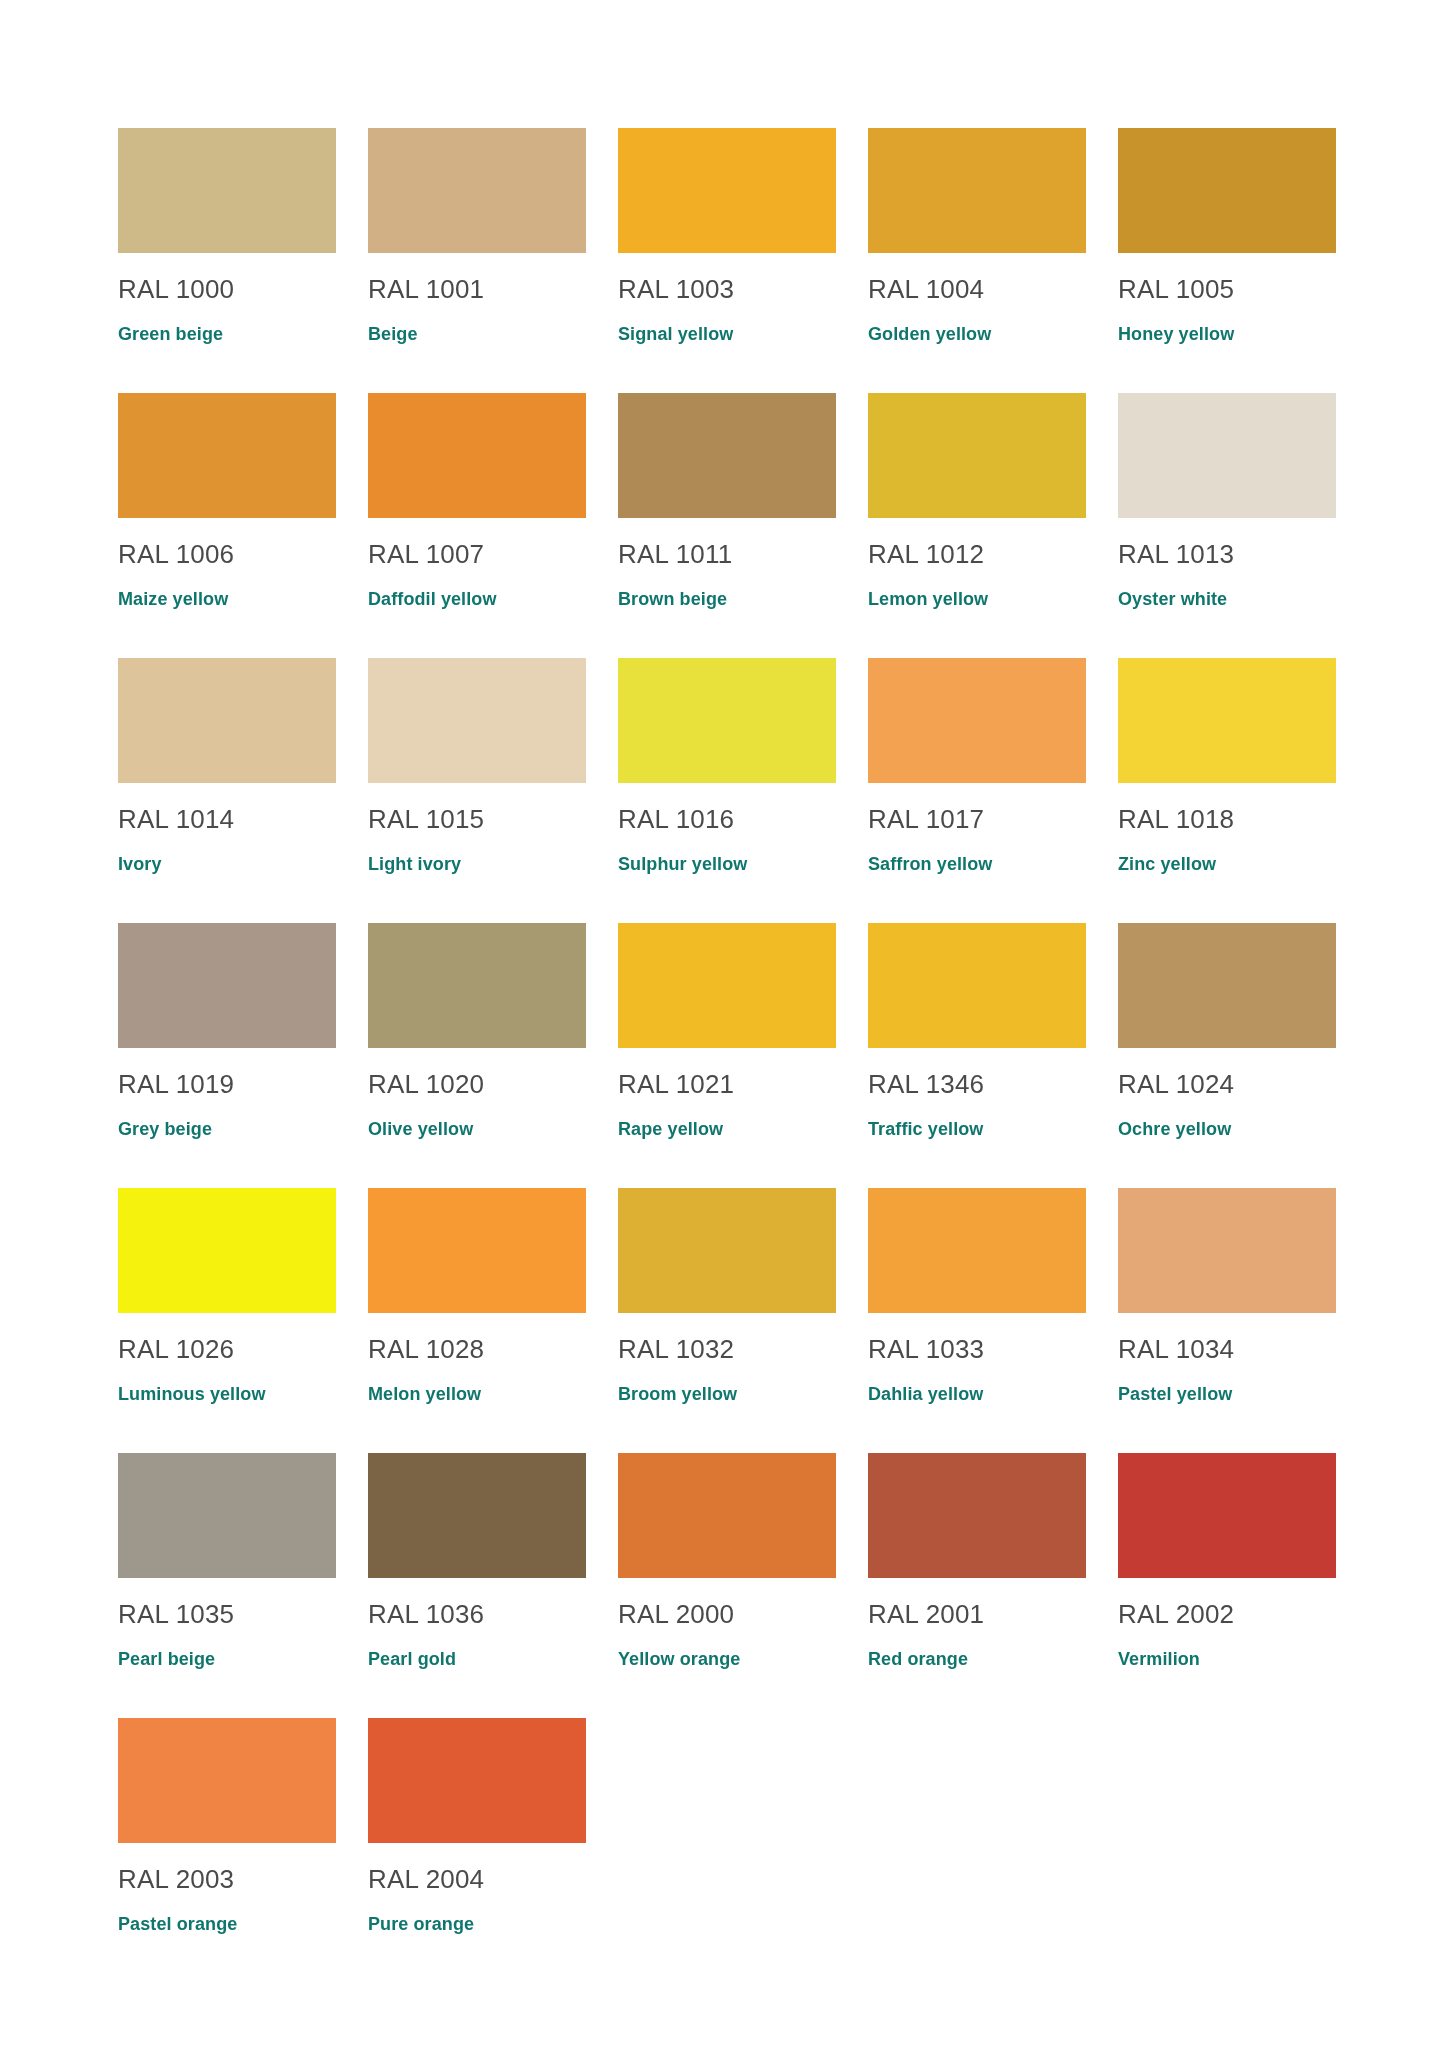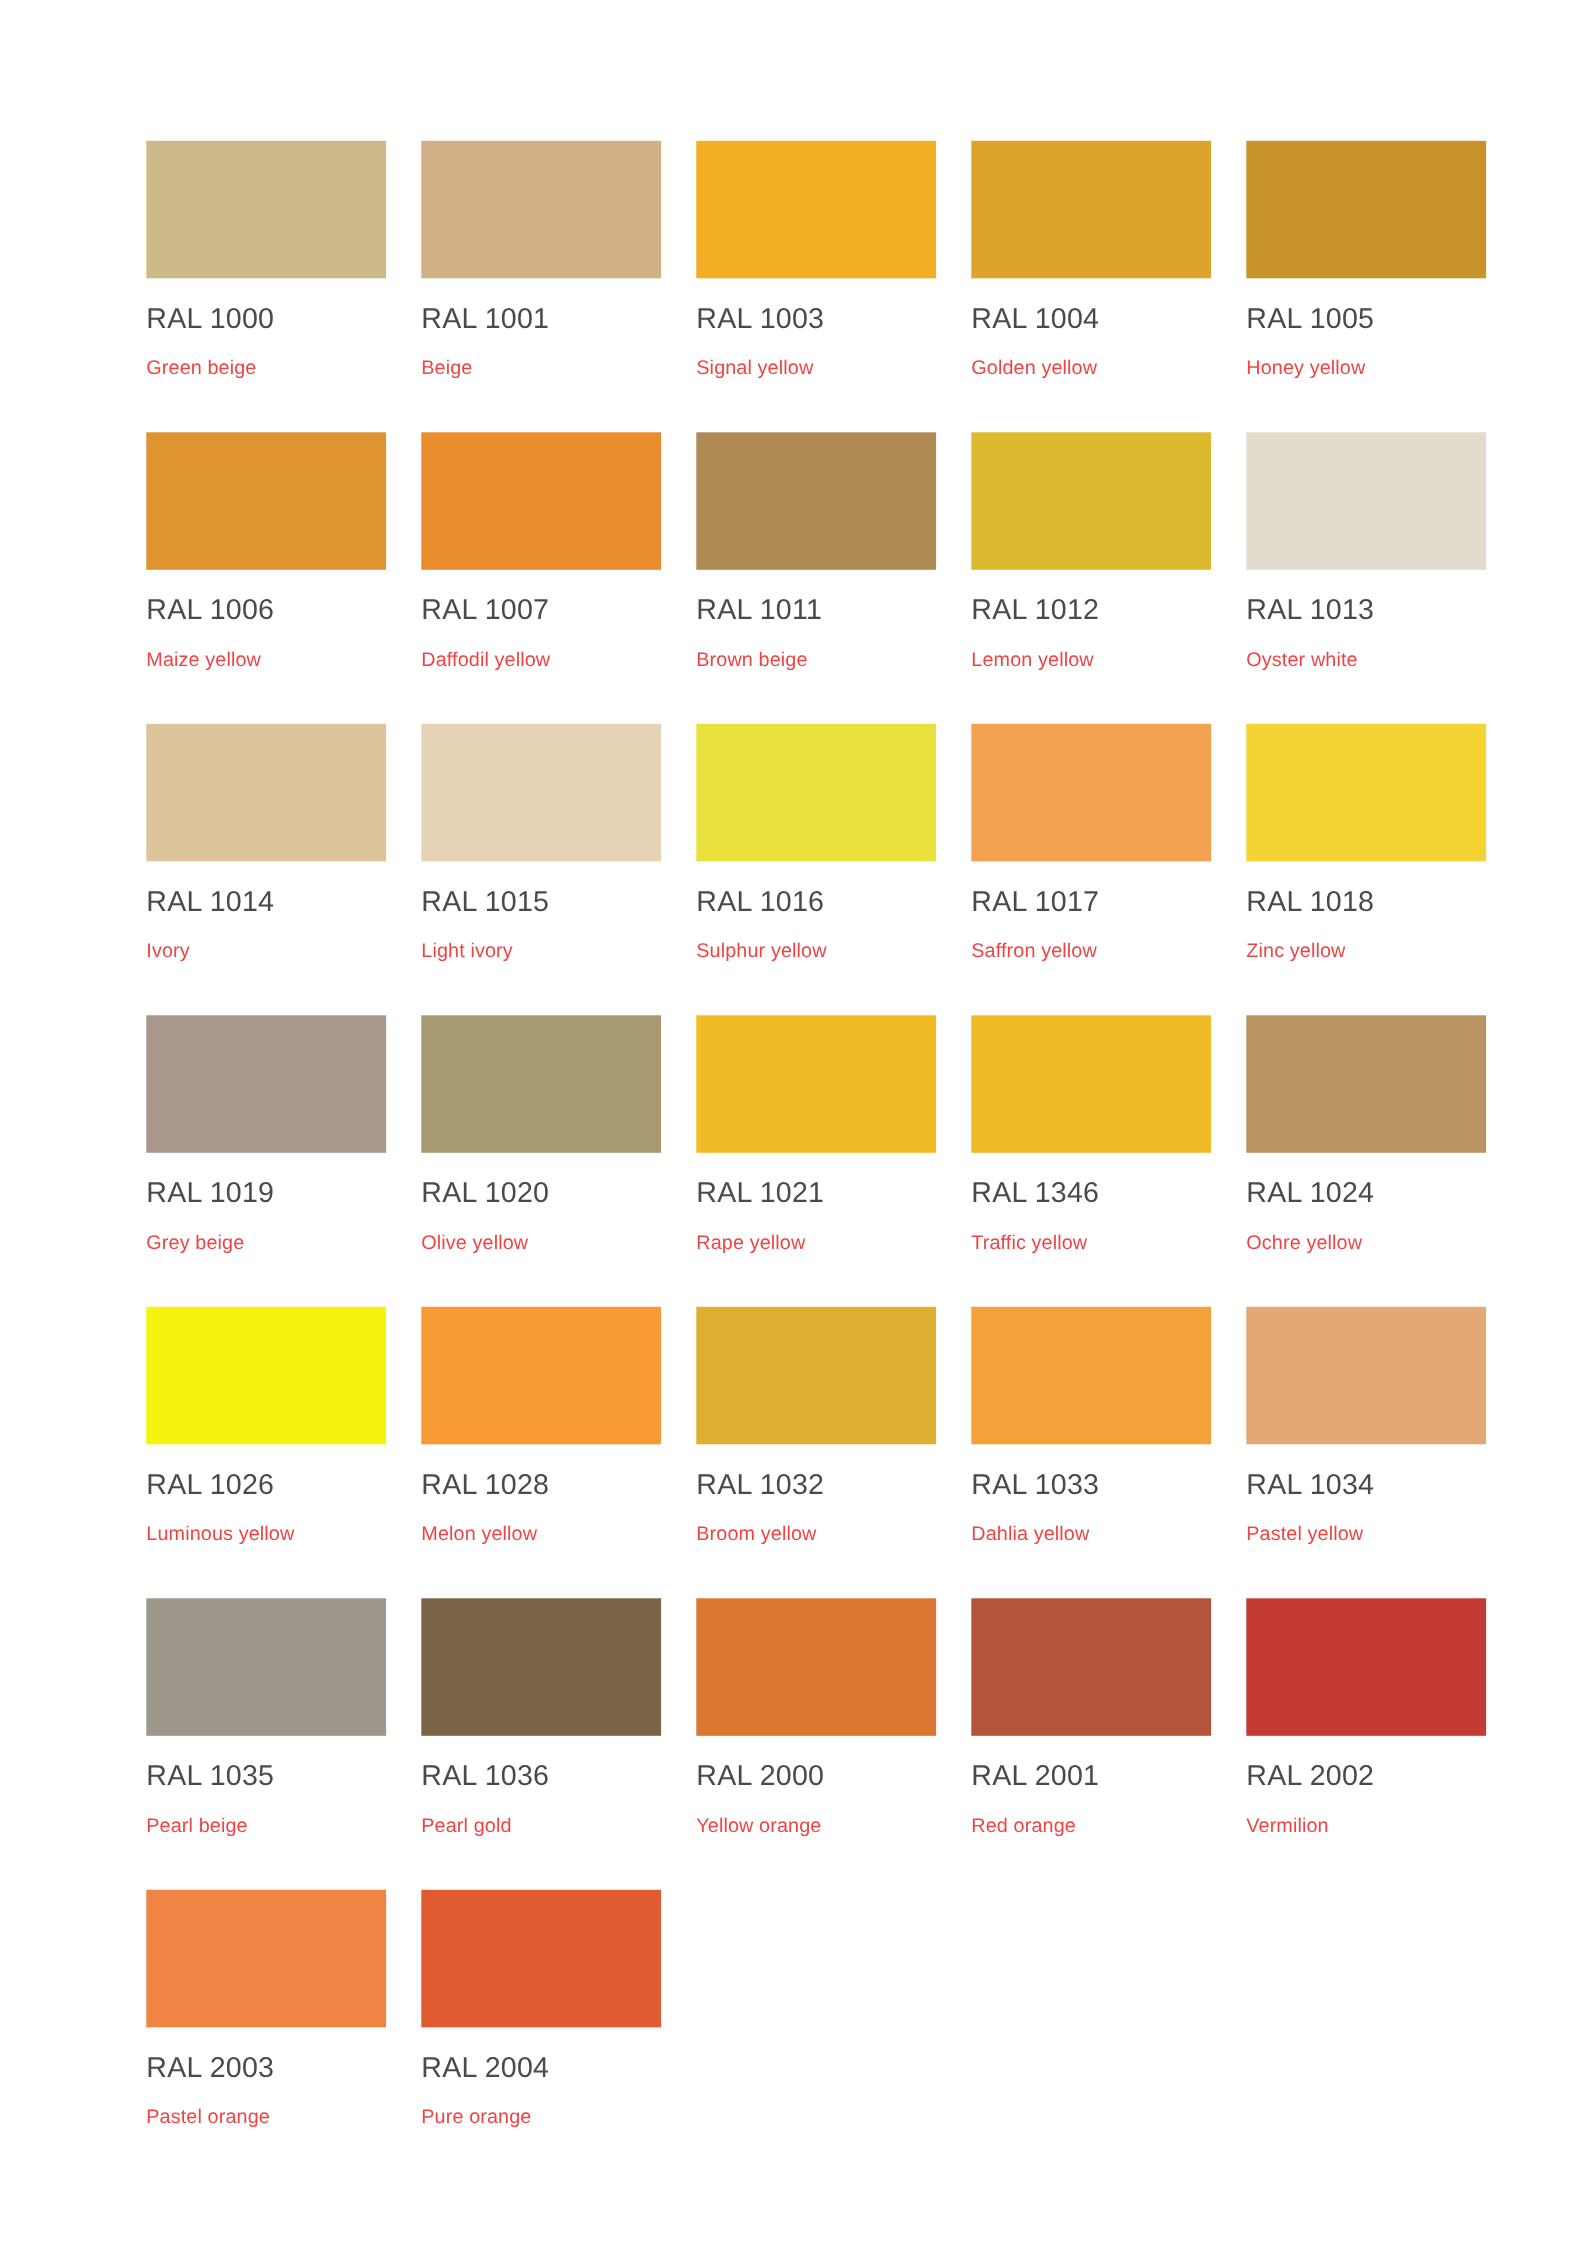--- a/index.html
+++ b/index.html
@@ -13,21 +13,21 @@
     height: 2045px;
     font-family: "Liberation Sans", sans-serif;
     -webkit-font-smoothing: antialiased;
   }
   #chart-page {
     position: relative;
     width: 1445px;
     height: 2045px;
     background: #ffffff;
     box-sizing: border-box;
-    padding: 128px 0 0 15px;
+    padding: 128px 0 0 0;
   }
   .swatch-grid {
     display: grid;
     grid-template-columns: repeat(5, 232px);
     column-gap: 18px;
     row-gap: 0;
     margin-left: 118px;
   }
   .swatch-cell {
     width: 232px;
@@ -44,22 +44,22 @@
     font-size: 26px;
     font-weight: 400;
     color: #4a4a4a;
     letter-spacing: 0.2px;
     line-height: 1.1;
     white-space: nowrap;
   }
   .swatch-name {
     margin-top: 21px;
     font-size: 18px;
-    font-weight: 400;
-    color: #ef4444;
+    font-weight: 700;
+    color: #0f766e;
     letter-spacing: 0.1px;
     line-height: 1.1;
     white-space: nowrap;
   }
 </style>
 </head>
 <body>
 
 <div id="chart-page" style="background: rgb(255, 255, 255);">
   <div class="swatch-grid">

